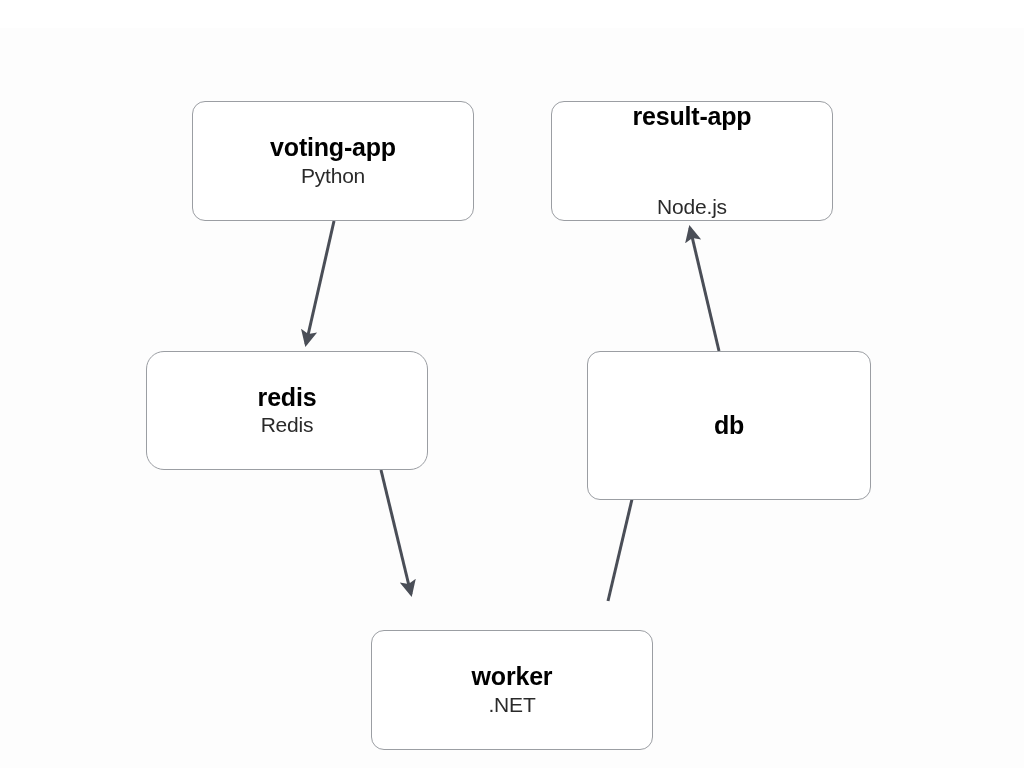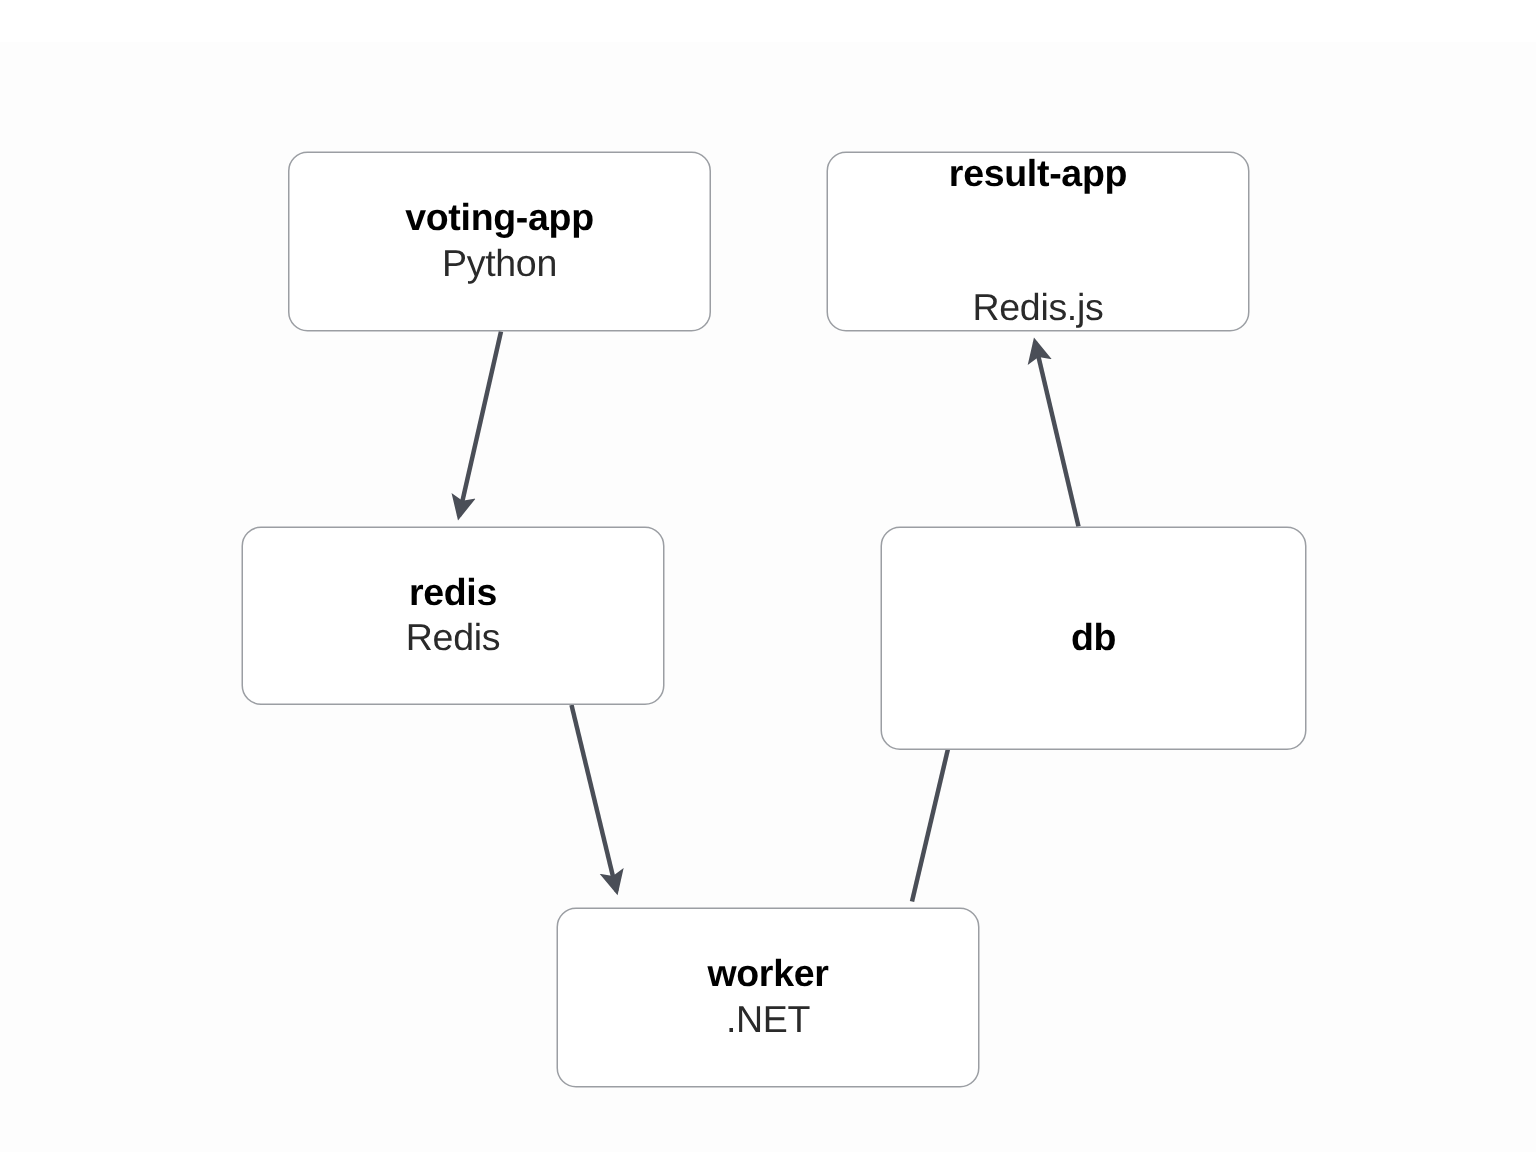--- a/index.html
+++ b/index.html
@@ -37,21 +37,21 @@
     z-index: 2;
   }
   .node-title {
     font-size: 25px;
     font-weight: bold;
     color: #000000;
     line-height: 1.18;
     letter-spacing: -0.2px;
   }
   .node-subtitle {
-    font-size: 25px;
+    font-size: 21px;
     font-weight: normal;
     color: #2a2a2a;
     line-height: 1.22;
     letter-spacing: -0.2px;
   }
 </style>
 </head>
 <body>
 
 <div id="canvas">
@@ -70,28 +70,28 @@
       </g>
   </svg>
 
   <div id="node-layer">
       <div class="node" style="left: 192px; top: 73px; width: 282px; height: 120px; border-color: rgb(155, 158, 163); background: rgb(255, 255, 255);">
         <div class="node-title">voting-app</div>
         <div class="node-subtitle">Python</div>
       </div>
       <div class="node" style="left: 551px; top: 73px; width: 282px; height: 120px; border-color: rgb(155, 158, 163); background: rgb(255, 255, 255); justify-content: space-between;">
         <div class="node-title">result-app</div>
-        <div class="node-subtitle">Redis.js</div>
+        <div class="node-subtitle">Node.js</div>
       </div>
-      <div class="node" style="left: 161px; top: 323px; width: 282px; height: 119px; border-color: rgb(155, 158, 163); background: rgb(255, 255, 255);">
+      <div class="node" style="left: 146px; top: 323px; width: 282px; height: 119px; border-color: rgb(155, 158, 163); background: rgb(255, 255, 255); border-radius: 18px;">
         <div class="node-title">redis</div>
         <div class="node-subtitle">Redis</div>
       </div>
       <div class="node" style="left: 587px; top: 323px; width: 284px; height: 149px; border-color: rgb(155, 158, 163); background: rgb(255, 255, 255);">
         <div class="node-title">db</div>
       </div>
-      <div class="node" style="left: 371px; top: 577px; width: 282px; height: 120px; border-color: rgb(155, 158, 163); background: rgb(255, 255, 255);">
+      <div class="node" style="left: 371px; top: 602px; width: 282px; height: 120px; border-color: rgb(155, 158, 163); background: rgb(255, 255, 255);">
         <div class="node-title">worker</div>
         <div class="node-subtitle">.NET</div>
       </div>
     </div>
 
 </div>
 
 </body></html>

